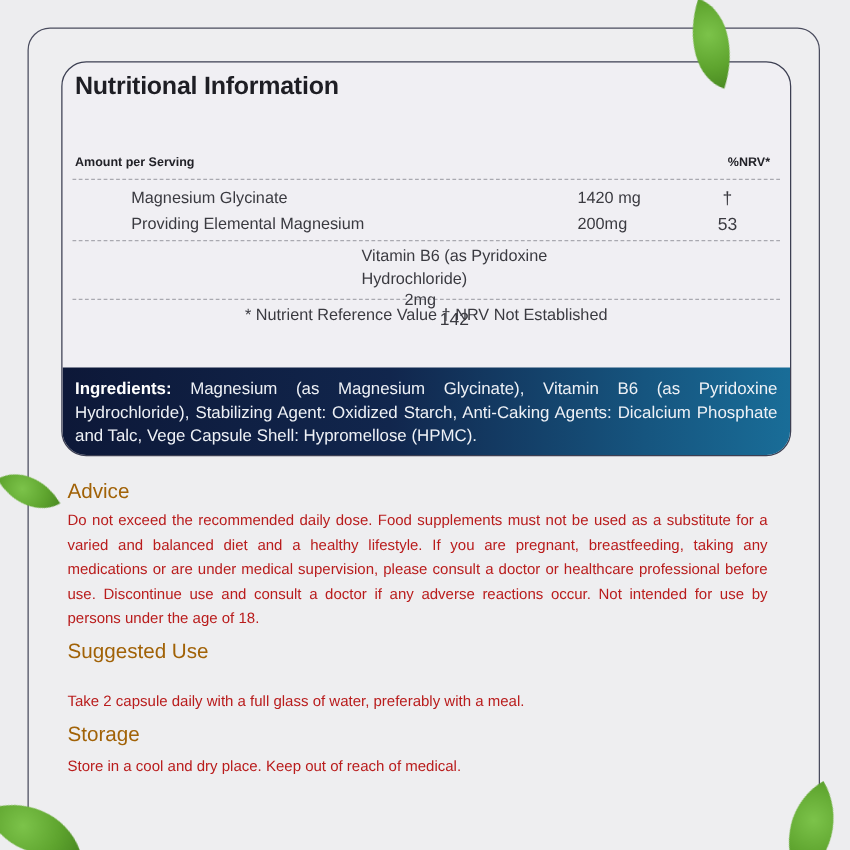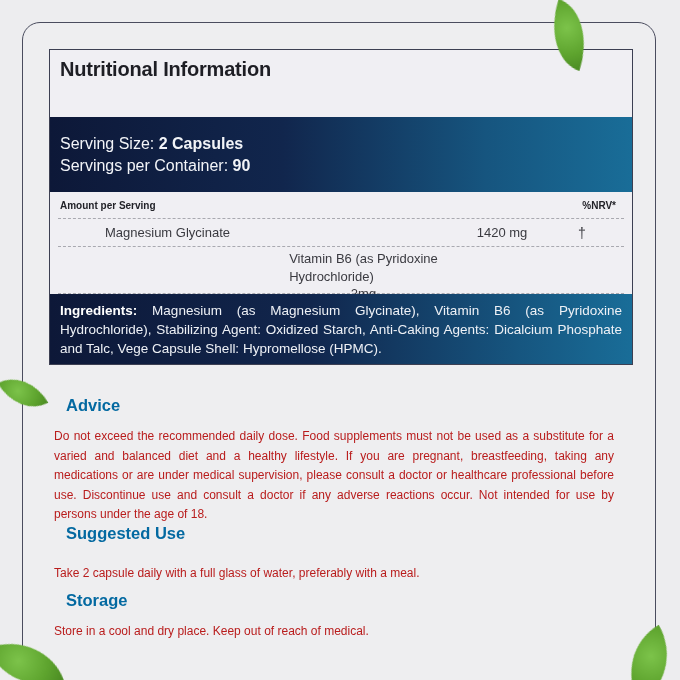--- a/index.html
+++ b/index.html
@@ -9,21 +9,21 @@
     font-family:"Liberation Sans", sans-serif;
     color:#2b2b2f;
   }
   .outer-frame {
     position:absolute; left:22px; top:22px; width:634px; height:690px;
     border:1.5px solid #4a4c5e; border-radius:18px;
     background:#eeeef0; box-sizing:border-box;
   }
   .panel {
     position:absolute; left:49px; top:49px; width:584px; height:316px;
-    border:1.5px solid #3c3f52; border-radius:0; box-sizing:border-box;
+    border:1.5px solid #3c3f52; border-radius:20px; box-sizing:border-box;
     background:#f0eff3; overflow:hidden;
   }
   .panel-title {
     height:67px; box-sizing:border-box; padding:8px 10px 0 10px;
     font-size:20px; font-weight:bold; color:#1e1e24; letter-spacing:-0.2px;
   }
   .serving {
     height:75px; box-sizing:border-box; padding:0 10px;
     background:linear-gradient(90deg,#0d1838 0%,#11264d 40%,#16557f 75%,#196d98 100%);
     color:#f2f4f8; font-size:16px; line-height:22px;
@@ -32,71 +32,72 @@
   .serving b { font-weight:bold; }
   .serving .row { display:block; }
   .table { padding:0 8px; font-size:13px; color:#3a3a40; }
   .thead {
     display:flex; justify-content:space-between; align-items:center;
     height:26px; font-weight:bold; font-size:10px; color:#222228;
     border-bottom:1px dashed #a9a9b0; padding:0 2px;
   }
   .trow { display:flex; align-items:center; padding:0 2px; }
   .trow .name { flex:1; }
-  .trow .amt { width:80px; text-align:center; }
+  .trow .amt { width:80px; text-align:left; }
   .trow .nrv { width:80px; text-align:center; font-size:14px; }
   .group { border-bottom:1px dashed #a9a9b0; padding:3px 0; }
   .group .trow { height:21px;margin-left:45px; }
   .group.b6 .trow { height:40px; align-items:center;flex-direction:column; }
   .group.b6 .name { line-height:18px; }
   .footnote {
     text-align:center; height:24px; line-height:24px; font-size:13px; color:#3a3a40;
   }
   .ingredients {
     position:absolute; left:0; right:0; bottom:0; height:70px;
     box-sizing:border-box; padding:7px 10px;
     background:linear-gradient(90deg,#0d1838 0%,#11264d 45%,#16557f 80%,#196d98 100%);
     color:#eef1f6; font-size:13.5px; line-height:19px; text-align:justify;
   }
   .ingredients b { font-weight:bold; color:#ffffff; }
   .section { position:absolute; left:54px; width:560px; }
   .section h2 {
-    margin:12px; font-size:16.5px; font-weight:bold; color:#0369a1;
+    margin:0; font-size:16.5px; font-weight:normal; color:#a16207;
   }
   .section p {
     margin:4px 0 0 0; font-size:12px; line-height:19.5px; color:#b91c1c;
     text-align:justify;
   }
   .leaf {
     position:absolute; border-radius:0 100% 0 100%;
     background:radial-gradient(circle at 40% 40%,#7cc34a 0%,#5ea42e 60%,#4a8a22 100%);
     filter:blur(0.6px);
   }
 </style>
 </head>
 <body>
 
 <div class="outer-frame"></div>
 
 <div class="panel">
   <div class="panel-title">Nutritional Information</div>
-  <div class="serving">
-    <span class="row"><span>Serving Size: </span><b>2 Capsules</b></span>
-    <span class="row"><span>Servings per Container: </span><b>90</b></span>
-  </div>
   <div class="table">
     <div class="thead">
       <span>Amount per Serving</span>
       <span style="padding-right:6px">%NRV*</span>
     </div>
     <div class="group">
       <div class="trow">
         <span class="name">Magnesium Glycinate</span>
         <span class="amt">1420 mg</span>
         <span class="nrv">†</span>
+      </div>
+      <div class="trow">
+        <span class="name">Providing Elemental Magnesium</span>
+        <span class="amt">200mg</span>
+        <span class="nrv">53</span>
       </div>
     </div>
     <div class="group b6">
       <div class="trow">
         <span class="name"><span>Vitamin B6 (as Pyridoxine</span><br><span>Hydrochloride)</span></span>
         <span class="amt">2mg</span>
         <span class="nrv">142</span>
       </div>
     </div>
     <div class="footnote">* Nutrient Reference Value † NRV Not Established</div>

